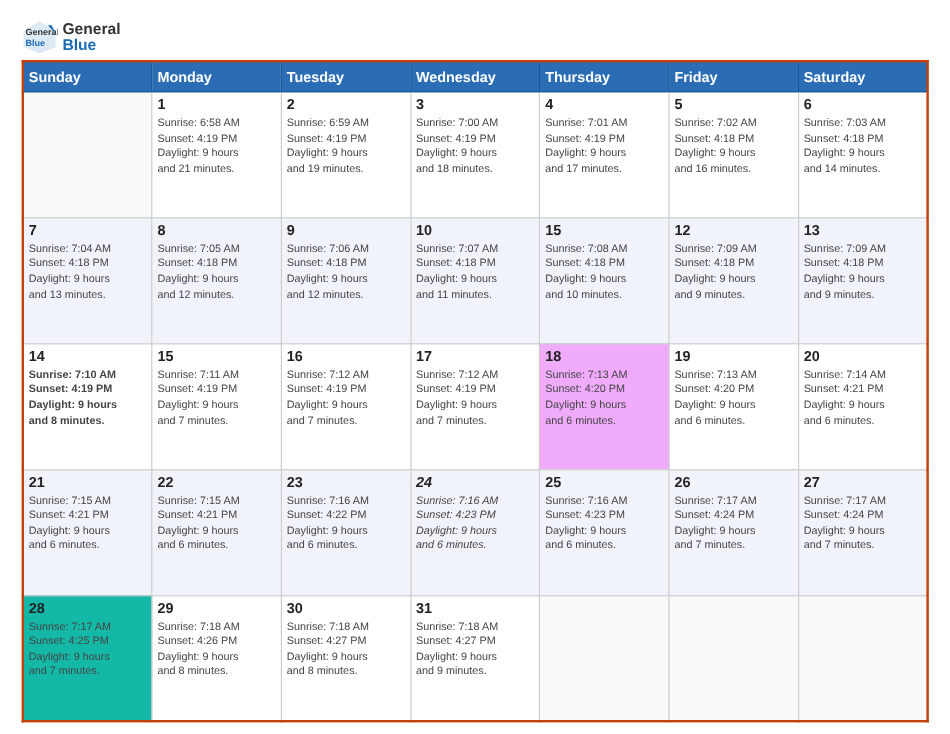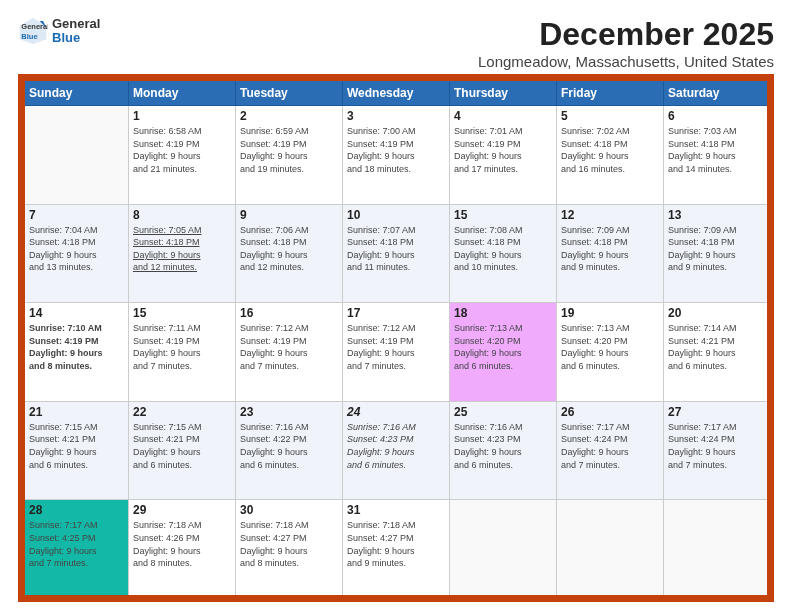--- a/index.html
+++ b/index.html
@@ -48,21 +48,21 @@
       font-size: 32px;
       font-weight: bold;
       color: #222;
     }
     .location {
       font-size: 15px;
       color: #444;
     }
     .calendar {
       flex: 1;
-      border: 7px solid #c2410c;
+      border: 2px solid #c2410c;
       border-collapse: collapse;
       width: 100%;
       table-layout: fixed;
     }
     .calendar th {
       background: #2a6db5;
       color: #fff;
       font-size: 12px;
       font-weight: bold;
       padding: 5px 4px;
@@ -104,24 +104,20 @@
         <polygon points="18,2 34,12 34,28 18,34 2,28 2,12" fill="#1a6ab5" opacity="0.15"></polygon>
         <text x="4" y="16" font-size="9" font-weight="bold" fill="#333">General</text>
         <text x="4" y="27" font-size="9" font-weight="bold" fill="#1a6ab5">Blue</text>
         <polygon points="26,6 34,14 30,6" fill="#1a6ab5"></polygon>
       </svg>
       <div class="logo-text">
         <span class="logo-general">General</span>
         <span class="logo-blue">Blue</span>
       </div>
     </div>
-    <div class="title-block">
-      <div class="month-title">December 2025</div>
-      <div class="location">Longmeadow, Massachusetts, United States</div>
-    </div>
   </div>
 
   <table class="calendar">
     <thead>
       <tr>
         <th>Sunday</th>
         <th>Monday</th>
         <th>Tuesday</th>
         <th>Wednesday</th>
         <th>Thursday</th>
@@ -178,21 +174,21 @@
         <tr>
           <td style="background: rgb(240, 244, 250);">
             <span class="day-num">7</span>
             <div class="day-info" style="white-space: pre-line;">Sunrise: 7:04 AM
 Sunset: 4:18 PM
 Daylight: 9 hours
 and 13 minutes.</div>
           </td>
           <td style="background: rgb(240, 244, 250);">
             <span class="day-num">8</span>
-            <div class="day-info" style="white-space: pre-line; text-decoration: underline;">Sunrise: 7:05 AM
+            <div class="day-info" style="white-space: pre-line;">Sunrise: 7:05 AM
 Sunset: 4:18 PM
 Daylight: 9 hours
 and 12 minutes.</div>
           </td>
           <td style="background: rgb(240, 244, 250);">
             <span class="day-num">9</span>
             <div class="day-info" style="white-space: pre-line;">Sunrise: 7:06 AM
 Sunset: 4:18 PM
 Daylight: 9 hours
 and 12 minutes.</div>

